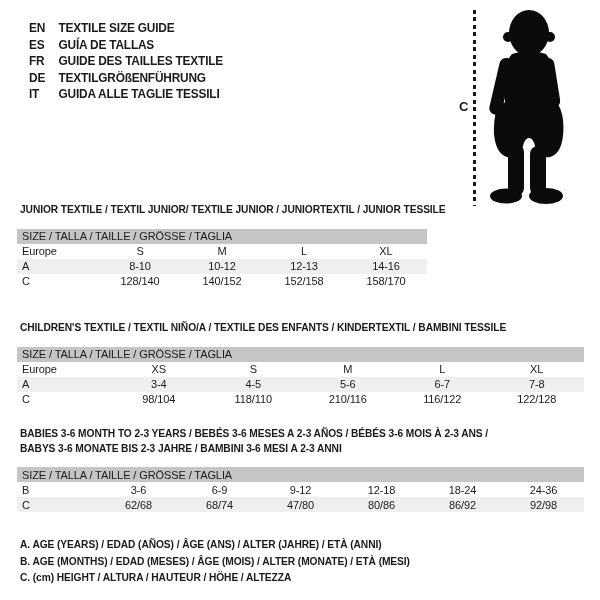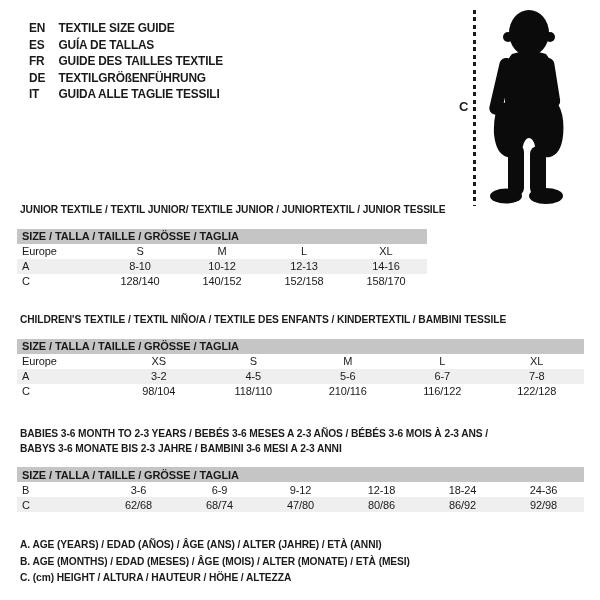--- a/index.html
+++ b/index.html
@@ -21,31 +21,31 @@
   .c-label{position:absolute;left:19px;top:99px;font-weight:700;font-size:13px;}
   .dash-line{
     position:absolute;left:33px;top:10px;width:2.5px;height:196px;
     background:repeating-linear-gradient(to bottom, var(--txt,#1a1a1a) 0 4px, transparent 4px 7.5px);
   }
   .baby{position:absolute;left:42px;top:8px;width:88px;height:200px;fill:var(--fig,#0b0b0b);}
 
   
   .size-section{position:absolute;left:17px;}
   .size-section.junior{top:202px;width:410px;}
-  .size-section.children{top:312px;width:567px;}
+  .size-section.children{top:320px;width:567px;}
   .size-section.babies{top:426px;width:567px;}
   .section-title{
     font-weight:700;font-size:11px;line-height:14.5px;letter-spacing:-.1px;
     transform:scaleX(.93);transform-origin:0 0;white-space:nowrap;
     margin:0 0 12px 3px;
   }
   table.size-table{border-collapse:collapse;table-layout:fixed;width:100%;}
   th.bar{
     background:var(--bar,#c5c5c5);height:15px;
-    font-weight:700;font-size:11px;text-align:left;padding:0 16px 0 5px;
+    font-weight:400;font-size:11px;text-align:left;padding:0 16px 0 5px;
     letter-spacing:-.1px;font-stretch:condensed;white-space:nowrap;
   }
   td{height:15px;font-size:11px;padding:0;vertical-align:middle;letter-spacing:-.1px;}
   td.lbl{width:70px;text-align:left;padding-left:5px;}
   td.val{text-align:center;}
   tr.shaded{background:var(--shade,#efefef);}
 
   
   .legend{
     position:absolute;left:20px;top:536px;
@@ -150,21 +150,21 @@
             <tr>
               <td class="lbl">Europe</td>
               <td class="val">XS</td>
               <td class="val">S</td>
               <td class="val">M</td>
               <td class="val">L</td>
               <td class="val">XL</td>
             </tr>
             <tr class="shaded">
               <td class="lbl">A</td>
-              <td class="val">3-2</td>
+              <td class="val">3-4</td>
               <td class="val">4-5</td>
               <td class="val">5-6</td>
               <td class="val">6-7</td>
               <td class="val">7-8</td>
             </tr>
             <tr>
               <td class="lbl">C</td>
               <td class="val">98/104</td>
               <td class="val">118/110</td>
               <td class="val">210/116</td>

